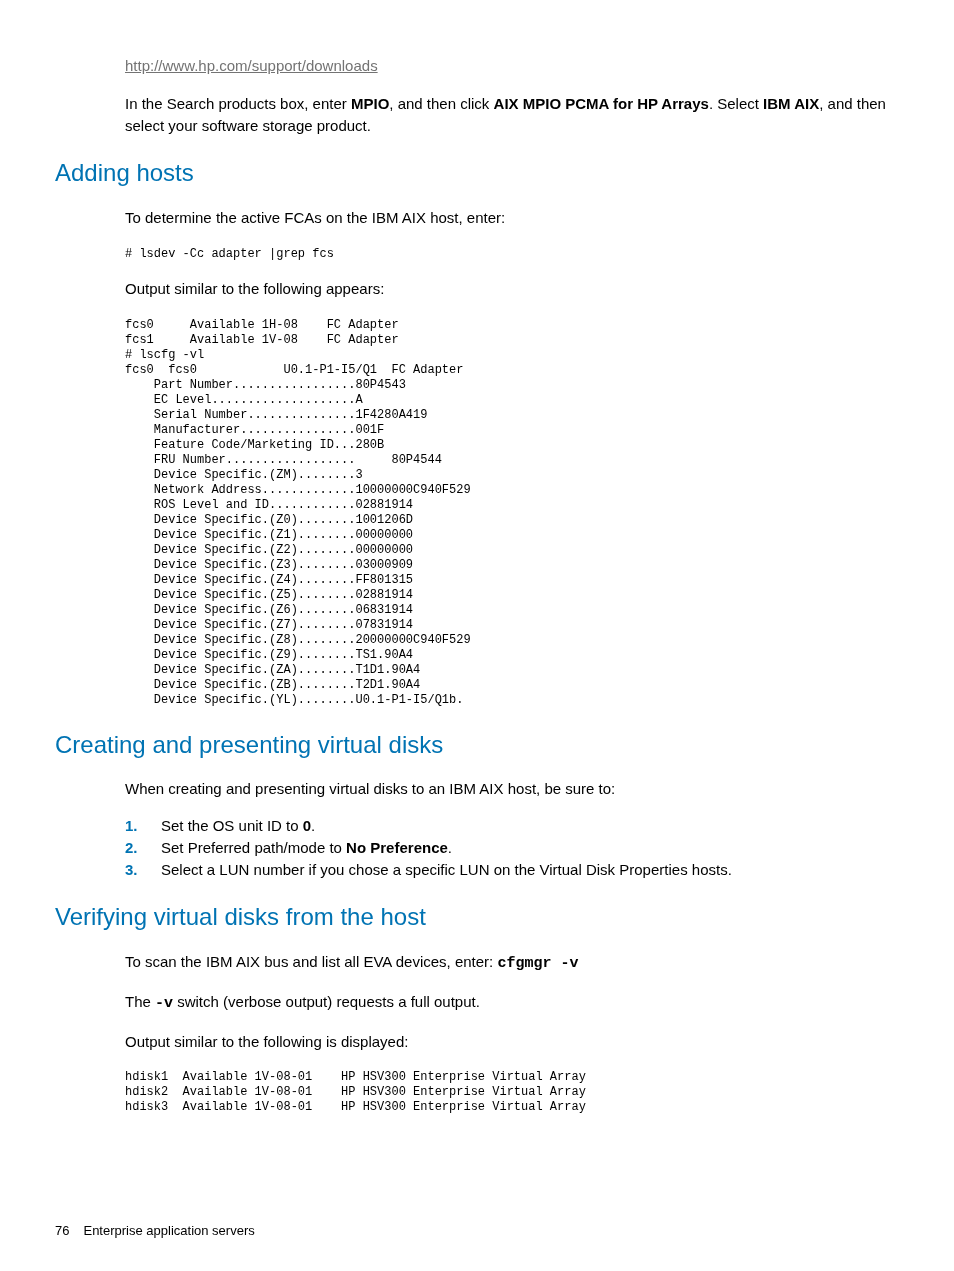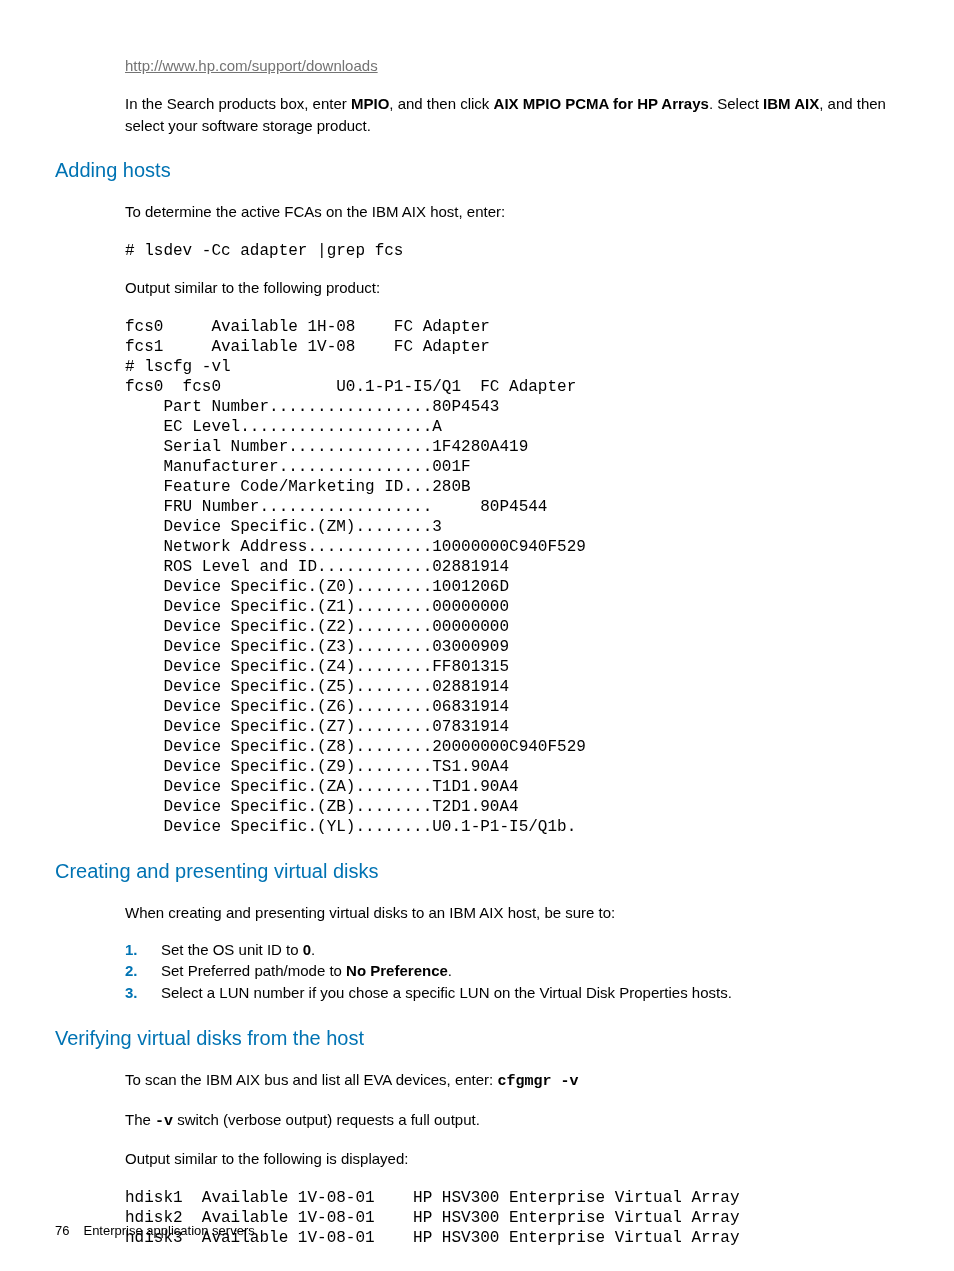--- a/index.html
+++ b/index.html
@@ -18,27 +18,27 @@
     margin-left: 70px;
   }
   .body-indent {
     margin-left: 70px;
     margin-top: 16px;
   }
   h2 {
     font-family: Arial, Helvetica, sans-serif;
     font-weight: 300;
     color: #0073b3;
-    font-size: 20px;
+    font-size: 24px;
     margin: 20px 0 8px 0;
   }
   .code {
     font-family: "Courier New", monospace;
     white-space: pre;
-    font-size: 16px;
+    font-size: 12px;
     line-height: 1.25;
     margin: 18px 0 6px 70px;
   }
   .inline-code {
     font-family: "Courier New", monospace;
     font-weight: bold;
   }
   ol.steps {
     margin: 6px 0 6px 70px;
     padding-left: 0;
@@ -74,21 +74,21 @@
 
 <a class="url" href="#">http://www.hp.com/support/downloads</a>
 
 <p class="body-indent">
   <span>In the Search products box, enter </span><strong>MPIO</strong><span>, and then click </span><strong>AIX MPIO PCMA for HP Arrays</strong><span>. Select </span><strong>IBM AIX</strong><span>, and then select your software storage product.</span>
 </p>
 
 <h2>Adding hosts</h2>
 <p class="body-indent">To determine the active FCAs on the IBM AIX host, enter:</p>
 <div class="code"># lsdev -Cc adapter |grep fcs</div>
-<p class="body-indent">Output similar to the following product:</p>
+<p class="body-indent">Output similar to the following appears:</p>
 <div class="code">fcs0     Available 1H-08    FC Adapter
 fcs1     Available 1V-08    FC Adapter
 # lscfg -vl
 fcs0  fcs0            U0.1-P1-I5/Q1  FC Adapter
     Part Number.................80P4543
     EC Level....................A
     Serial Number...............1F4280A419
     Manufacturer................001F
     Feature Code/Marketing ID...280B
     FRU Number..................     80P4544

